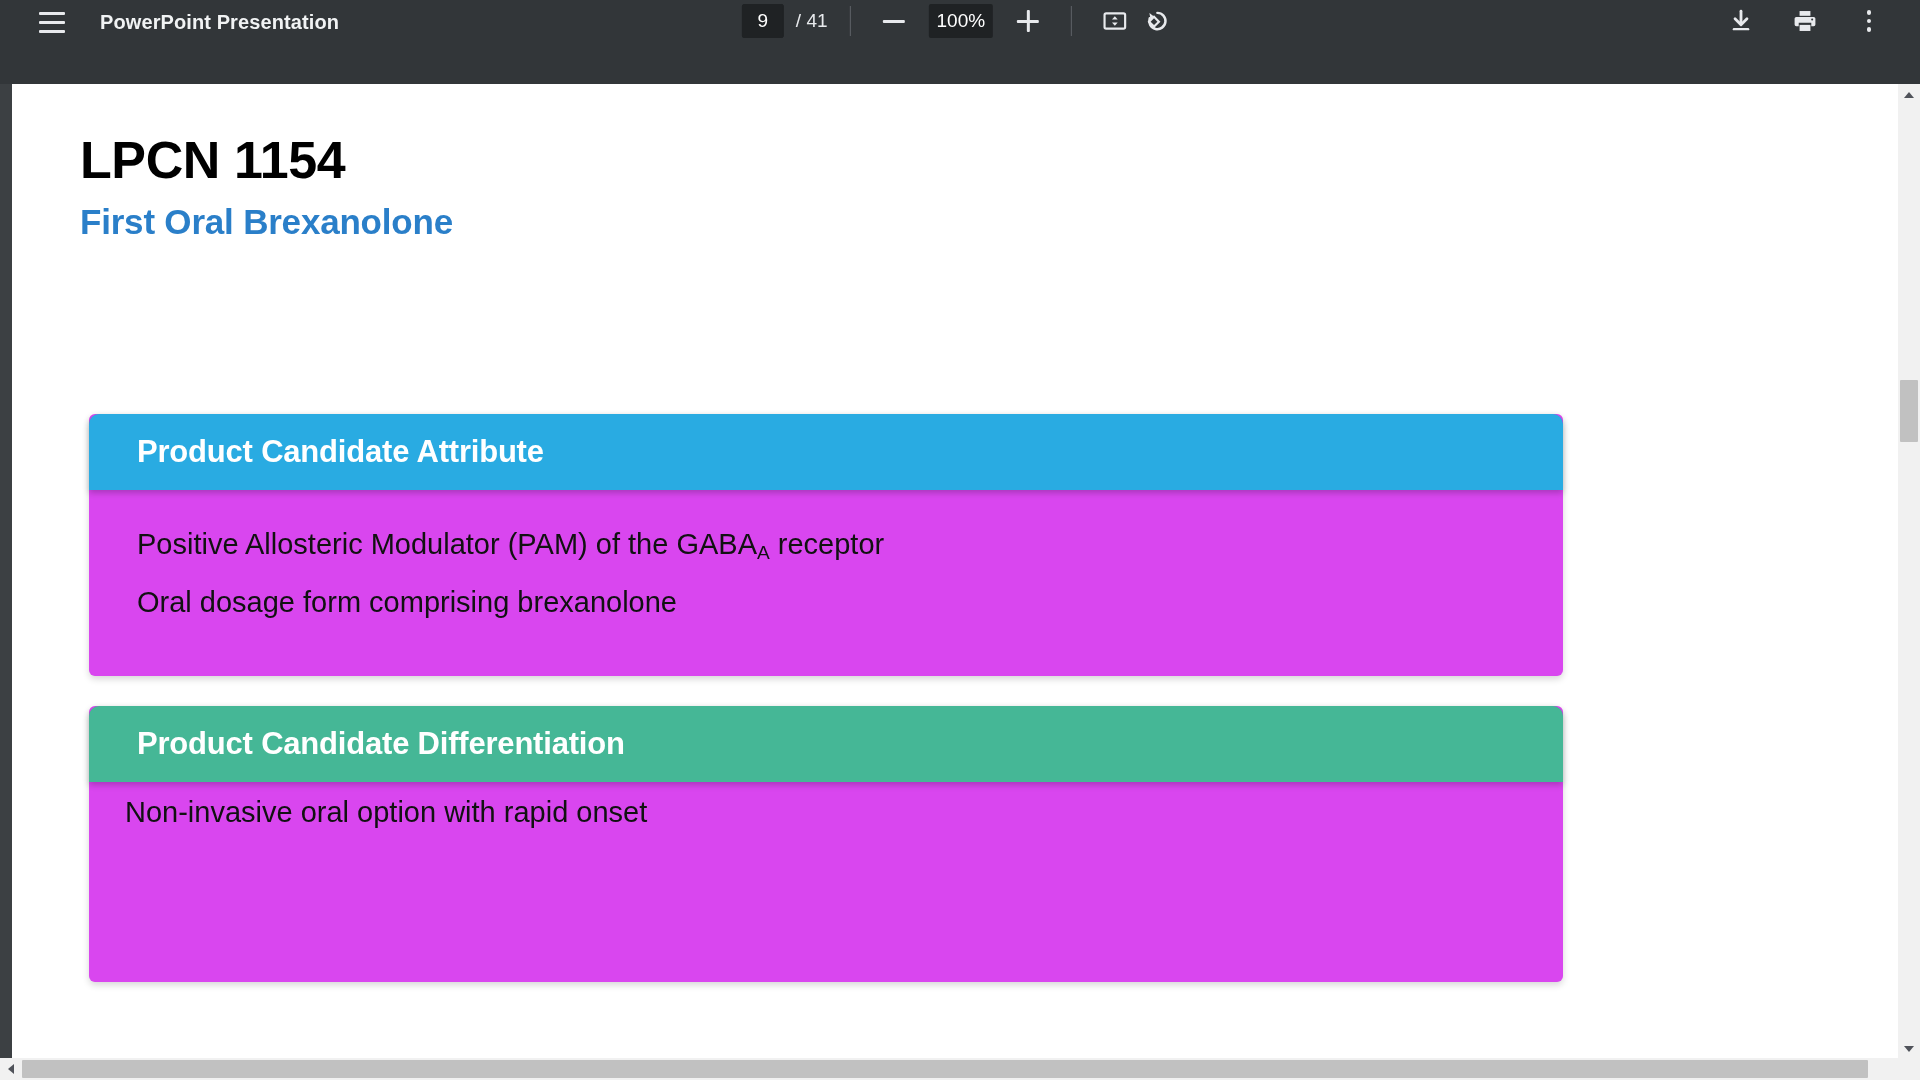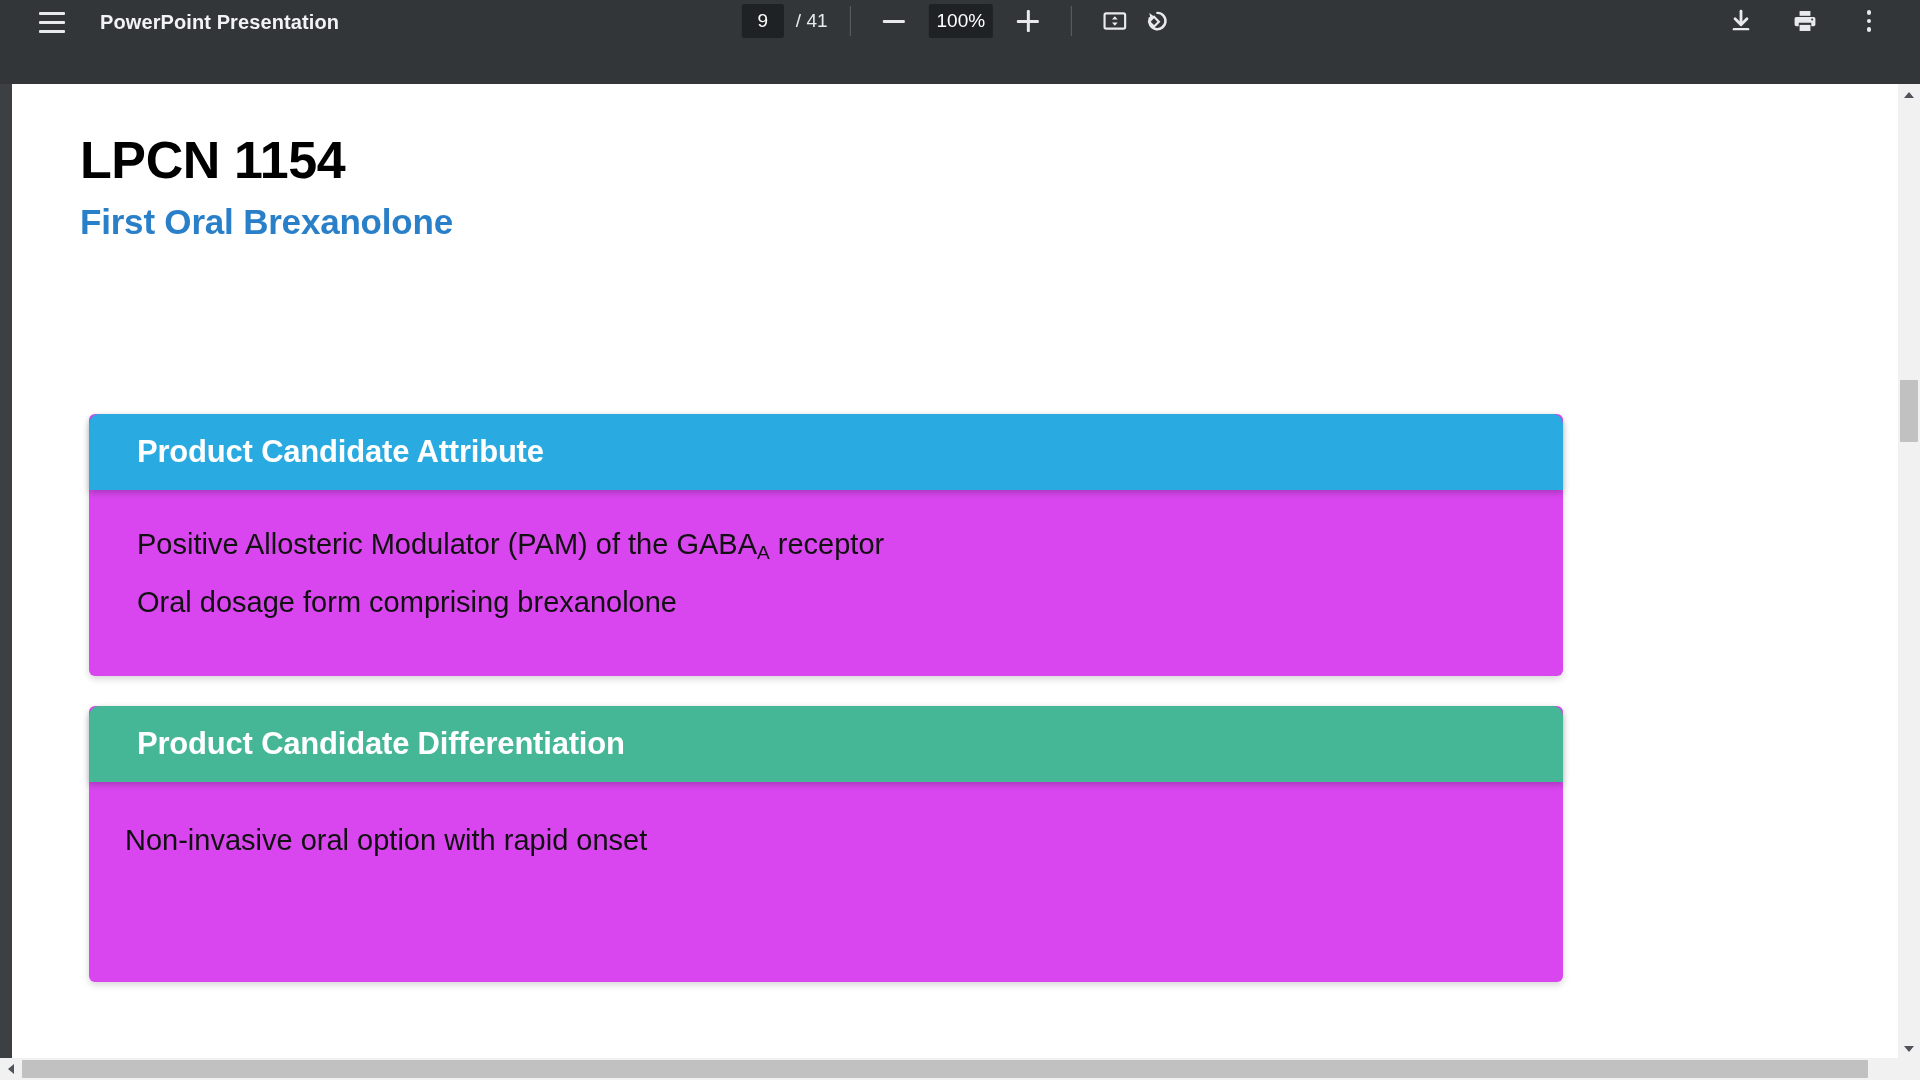--- a/index.html
+++ b/index.html
@@ -239,21 +239,21 @@
   }
   .card-line:last-child { margin-bottom: 0; }
   .card-line sub {
     font-size: 0.66em;
     vertical-align: -0.28em;
   }
 
   #card-attribute { top: 330px; height: 262px; }
   #card-attribute .card-body { padding-left: 48px; min-height: 186px; }
   #card-differentiation { top: 622px; height: 276px; }
-  #card-differentiation .card-body { padding-left: 36px; padding-top: 44px; }
+  #card-differentiation .card-body { padding-left: 36px; padding-top: 16px; }
   #card-differentiation .card-line { margin-bottom: 22px; }
 
   
   .vscroll {
     position: absolute;
     top: 84px;
     right: 0;
     width: 22px;
     height: 976px;
     background: #f1f1f1;

